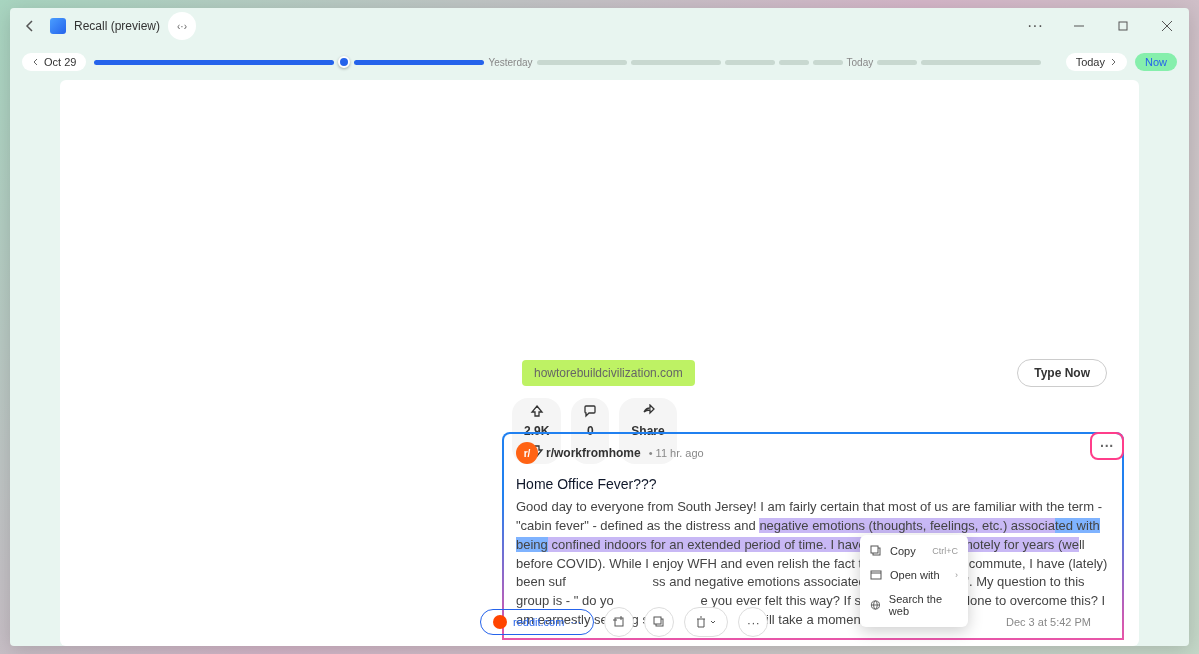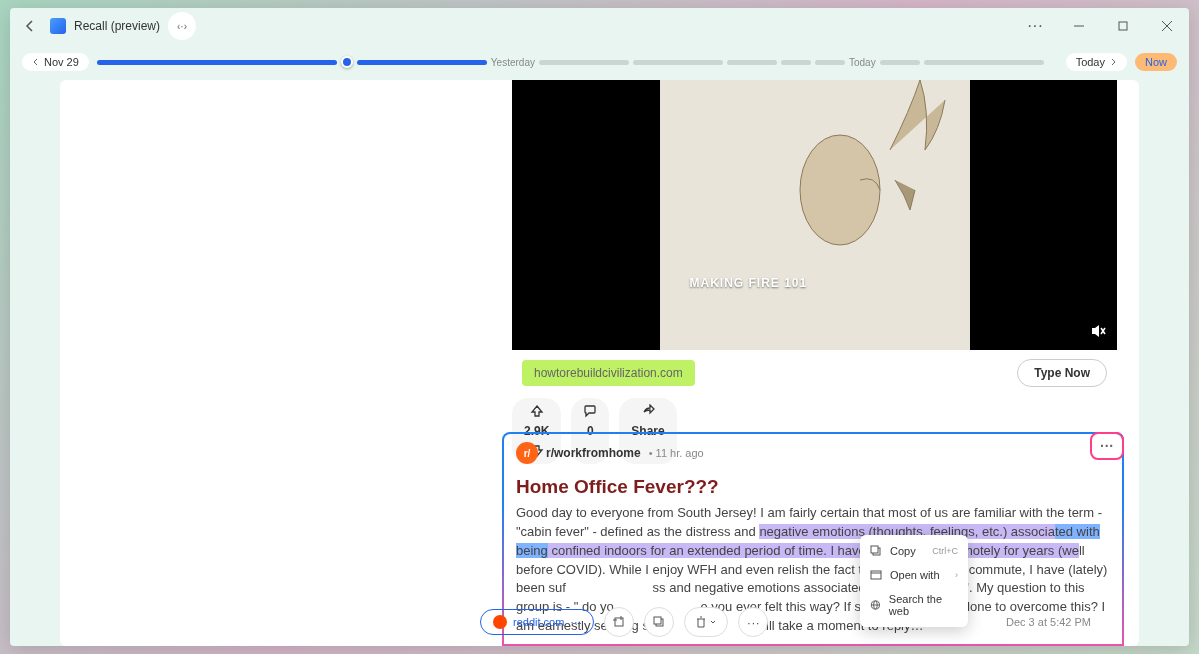--- a/index.html
+++ b/index.html
@@ -17,40 +17,40 @@
 .win-btn { width: 28px; height: 28px; display: flex; align-items: center; justify-content: center; cursor: pointer; }
 .timeline-bar { height: 36px; display: flex; align-items: center; padding: 0 12px; gap: 8px; }
 .date-pill { background: #fff; border-radius: 12px; padding: 3px 10px; font-size: 11px; color: #333; display: flex; align-items: center; gap: 4px; }
 .timeline-track { flex: 1; display: flex; align-items: center; gap: 4px; position: relative; }
 .track-seg { height: 5px; border-radius: 3px; }
 .track-blue { background: #2563eb; }
 .track-grey { background: #c8d8d0; }
 .track-thumb { width: 12px; height: 12px; background: #2563eb; border: 2px solid #fff; border-radius: 50%; box-shadow: 0 1px 3px rgba(0,0,0,0.3); }
 .tl-label { font-size: 10px; color: #888; }
 .today-pill { background: #fff; border-radius: 12px; padding: 3px 10px; font-size: 11px; color: #333; display: flex; align-items: center; gap: 4px; }
-.now-pill { background: #fdba74; border-radius: 12px; padding: 3px 10px; font-size: 11px; color: #2563eb; font-weight: 500; }
+.now-pill { background: #86efac; border-radius: 12px; padding: 3px 10px; font-size: 11px; color: #2563eb; font-weight: 500; }
 .content-area { flex: 1; padding: 0 50px; position: relative; }
 .snapshot-card { background: #fff; border-radius: 6px; width: 100%; height: 100%; position: relative; overflow: hidden; }
 .video-embed { position: absolute; left: 452px; top: 0; width: 605px; height: 270px; background: #000; display: flex; align-items: center; justify-content: center; }
 .video-center { width: 310px; height: 270px; background: #e8e4da; position: relative; overflow: hidden; }
 .drawing { position: absolute; right: 10px; top: -30px; width: 180px; height: 260px; }
 .fire-caption { position: absolute; bottom: 60px; left: 30px; color: #fff; font-size: 12px; font-weight: 600; letter-spacing: 1px; text-shadow: 0 1px 2px rgba(0,0,0,0.5); }
 .mute-icon { position: absolute; bottom: 10px; right: 10px; color: #fff; }
 .ad-bar { position: absolute; left: 452px; top: 274px; width: 605px; height: 38px; display: flex; align-items: center; padding: 0 10px; justify-content: space-between; }
 .ad-link { background: #bef264; padding: 6px 12px; border-radius: 4px; font-size: 12px; color: #666; }
 .shop-btn { background: #fff; border: 1px solid #ccc; border-radius: 16px; padding: 6px 16px; font-size: 12px; font-weight: 600; color: #333; }
 .engagement { position: absolute; left: 452px; top: 318px; display: flex; gap: 10px; }
 .eng-pill { background: #f5f5f5; border-radius: 16px; padding: 6px 12px; font-size: 12px; font-weight: 600; color: #333; display: flex; align-items: center; gap: 6px; flex-direction: column; }
 .post-block { position: absolute; left: 442px; top: 352px; width: 622px; }
 .post-header { display: flex; align-items: center; gap: 8px; padding: 8px 12px; border: 2px solid #2080f0; border-radius: 8px 8px 0 0; border-bottom: none; }
 .sub-avatar { width: 22px; height: 22px; background: #ff6314; border-radius: 50%; display: flex; align-items: center; justify-content: center; color: #fff; font-size: 10px; font-weight: bold; }
 .sub-name { font-size: 12px; font-weight: 600; color: #333; }
 .post-age { font-size: 11px; color: #888; }
 .post-title-wrap { padding: 4px 12px 6px; border-left: 2px solid #2080f0; border-right: 2px solid #2080f0; }
-.post-title { font-size: 19px; font-weight: 700; color: #7f1d1d; }
+.post-title { font-size: 14px; font-weight: 400; color: #0f172a; }
 .post-body-wrap { padding: 0 12px 8px; border: 2px solid; border-image: linear-gradient(to bottom, #2080f0, #e855a8) 1; border-top: none; border-radius: 0 0 8px 8px; position: relative; }
 .post-body { font-size: 13px; line-height: 1.45; color: #444; }
 .hl-purple { background: #c8b8f5; }
 .hl-blue { background: #7fb3ff; }
 .more-dots-highlight { position: absolute; right: 0; top: 0; border: 2px solid #ff3d8a; border-radius: 8px; padding: 4px 8px; font-weight: bold; color: #666; font-size: 14px; }
 .context-menu { position: absolute; left: 800px; top: 455px; width: 108px; background: #fff; border-radius: 6px; box-shadow: 0 4px 16px rgba(0,0,0,0.2); padding: 4px 0; z-index: 10; }
 .ctx-item { display: flex; align-items: center; padding: 6px 10px; font-size: 11px; color: #333; gap: 8px; }
 .ctx-shortcut { margin-left: auto; font-size: 9px; color: #999; }
 .bottom-bar { position: absolute; left: 420px; bottom: 6px; right: 48px; height: 36px; display: flex; align-items: center; gap: 10px; }
 .source-pill { border: 1px solid #2563eb; border-radius: 16px; padding: 5px 12px; display: flex; align-items: center; gap: 6px; font-size: 11px; color: #2563eb; }
@@ -95,21 +95,21 @@
           </svg>
         </div>
     </div>
   </div>
 
   <div class="timeline-bar">
     <div class="date-pill">
       <svg width="8" height="8" viewBox="0 0 8 8">
           <path d="M5 1 L2 4 L5 7" stroke="#666" fill="none"></path>
         </svg>
-      <span>Nov 29</span>
+      <span>Oct 29</span>
     </div>
     <div class="timeline-track">
       <div class="track-seg track-blue" style="width:240px"></div>
       <div class="track-thumb"></div>
       <div class="track-seg track-blue" style="width:130px"></div>
       <span class="tl-label">Yesterday</span>
       <div class="track-seg track-grey" style="width:90px"></div>
       <div class="track-seg track-grey" style="width:90px"></div>
       <div class="track-seg track-grey" style="width:50px"></div>
       <div class="track-seg track-grey" style="width:30px"></div>
@@ -123,38 +123,20 @@
       <svg width="8" height="8" viewBox="0 0 8 8">
           <path d="M3 1 L6 4 L3 7" stroke="#666" fill="none"></path>
         </svg>
     </div>
     <div class="now-pill">Now</div>
   </div>
 
   <div class="content-area">
     <div class="snapshot-card">
 
-      <div class="video-embed">
-        <div class="video-center">
-          <svg class="drawing" viewBox="0 0 180 260">
-            <ellipse cx="60" cy="140" rx="40" ry="55" fill="#d4c5a8" stroke="#8a7a5a" stroke-width="1"></ellipse>
-            <path d="M80 130 Q95 125 100 140" stroke="#8a7a5a" fill="none"></path>
-            <path d="M110 100 Q130 60 140 30 Q150 60 145 100 Q160 80 165 50" fill="#c8b898" stroke="#8a7a5a"></path>
-            <path d="M115 130 Q125 145 130 160 L135 140" fill="#a89878" stroke="#8a7a5a"></path>
-          </svg>
-          <div class="fire-caption">MAKING FIRE 101</div>
-        </div>
-        <div class="mute-icon">
-          <svg width="18" height="18" viewBox="0 0 18 18">
-              <path d="M3 6 L6 6 L10 3 L10 15 L6 12 L3 12 Z" fill="#fff"></path>
-              <line x1="12" y1="6" x2="16" y2="12" stroke="#fff" stroke-width="1.5"></line>
-              <line x1="16" y1="6" x2="12" y2="12" stroke="#fff" stroke-width="1.5"></line>
-            </svg>
-        </div>
-      </div>
 
       <div class="ad-bar">
         <div class="ad-link">howtorebuildcivilization.com</div>
         <div class="shop-btn">Type Now</div>
       </div>
 
       <div class="engagement">
         <div class="eng-pill">
           <svg width="14" height="14" viewBox="0 0 14 14">
               <path d="M7 2 L12 8 L9 8 L9 12 L5 12 L5 8 L2 8 Z" fill="none" stroke="#333" stroke-width="1.3"></path>

